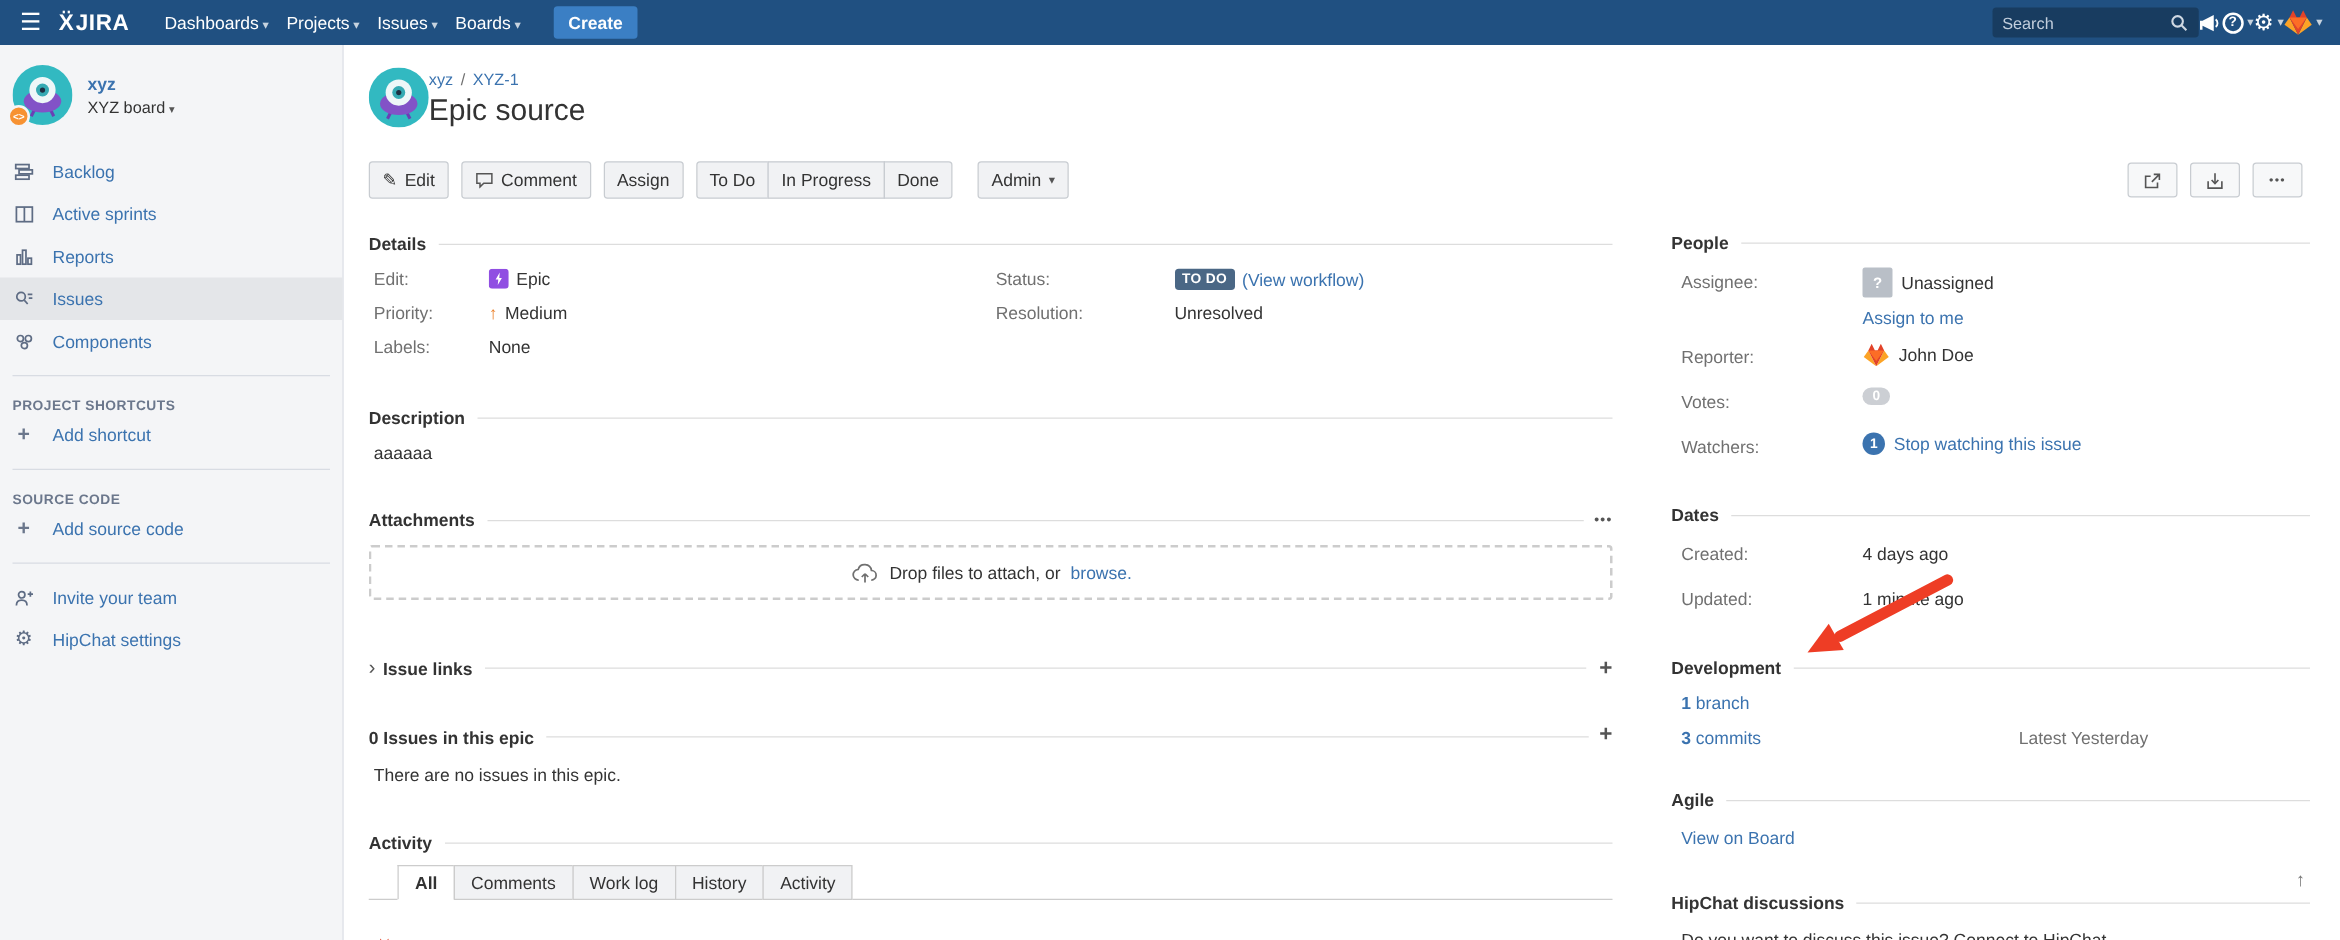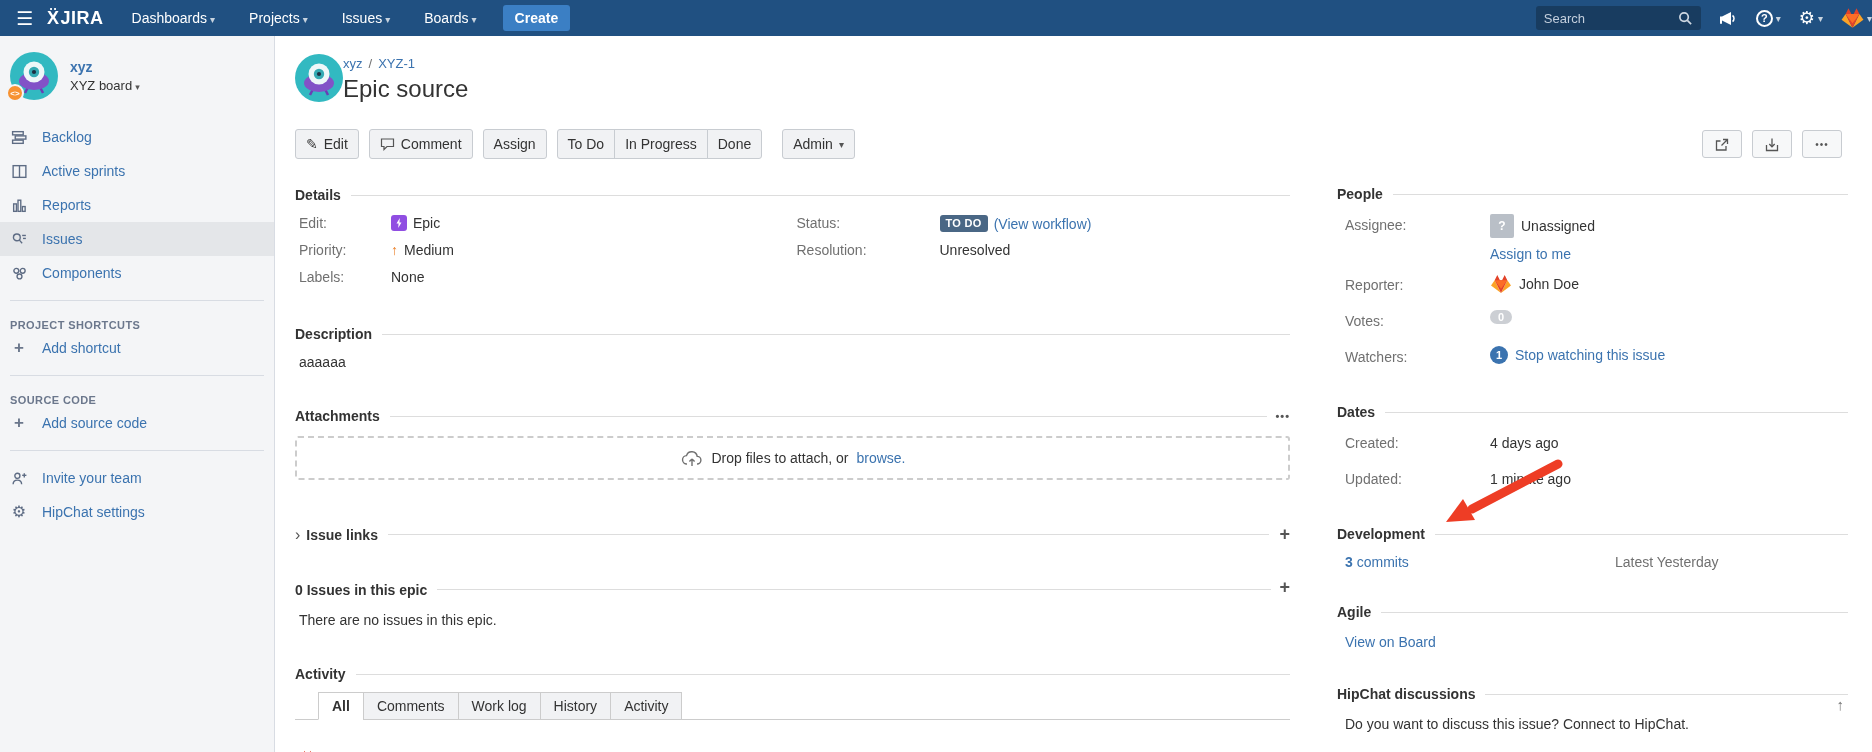--- a/index.html
+++ b/index.html
@@ -7,26 +7,26 @@
     font-family:"Liberation Sans","DejaVu Sans",sans-serif;font-size:14px;color:#333}
   .page{position:relative;width:1872px;height:752px}
   a{color:#3b73af;text-decoration:none;cursor:pointer}
 
   
   .topbar{position:absolute;top:0;left:0;right:0;height:36px;background:#205081;
     display:flex;align-items:center;color:#fff}
   .hamburger{font-size:19px;margin:0 14px 0 16px;cursor:pointer;color:#fff}
   .logo{display:flex;align-items:baseline;font-weight:bold;font-size:18px;letter-spacing:.5px;margin-right:28px;cursor:pointer}
   .logo .mark{margin-right:1px}
-  .topnav{display:flex;align-items:center;gap:34px;font-size:14px}
+  .topnav{display:flex;align-items:center;gap:14px;font-size:14px}
   .topnav .navitem{cursor:pointer;white-space:nowrap}
   .arr{font-size:10px;color:rgba(255,255,255,.75);margin-left:3px}
   .create-btn{background:#3b7fc4;color:#fff;font-weight:bold;border:none;border-radius:3px;
     padding:5px 12px;margin-left:26px;font-size:14px;cursor:pointer}
-  .topbar-right{margin-left:auto;display:flex;align-items:center;gap:18px;}
+  .topbar-right{margin-left:auto;display:flex;align-items:center;padding-right:14px}
   .searchbox{display:flex;align-items:center;background:rgba(0,0,0,.25);border-radius:3px;
     width:165px;height:24px;padding:0 8px}
   .searchbox input{flex:1;background:transparent;border:none;outline:none;color:#fff;font-size:13px;min-width:0}
   .searchbox input::placeholder{color:#c3cfdd}
   .tb-icon{display:inline-flex;align-items:center;cursor:pointer}
   .help-circle{width:17px;height:17px;border:2px solid #fff;border-radius:50%;
     display:inline-flex;align-items:center;justify-content:center;font-size:11px;font-weight:bold}
   .gear-glyph{font-size:18px;line-height:1;color:#fff}
 
   
@@ -503,20 +503,23 @@
           <span class="rlabel">Updated:</span>
           <span style="padding-top:3px">1 minute ago</span>
         </div>
       </div>
 
       <div class="rsection">
         <div class="section-head">
             <span>Development</span>
           </div>
         <div class="dev-row">
+          <a><b>1</b> <span>branch</span></a>
+        </div>
+        <div class="dev-row">
           <a><b>3</b> <span>commits</span></a>
           <span class="dev-latest">Latest Yesterday</span>
         </div>
       </div>
 
       <div class="rsection">
         <div class="section-head">
             <span>Agile</span>
           </div>
         <div class="rrow" style="margin-top:14px">

